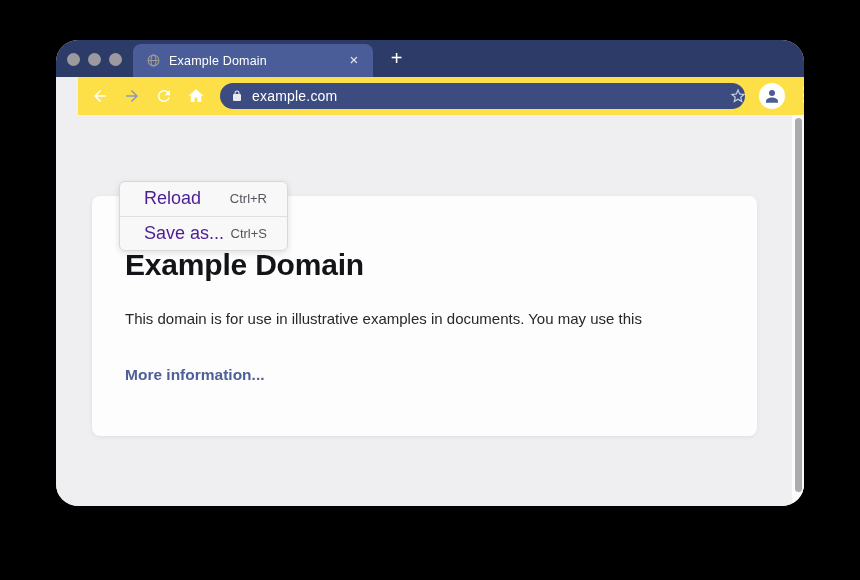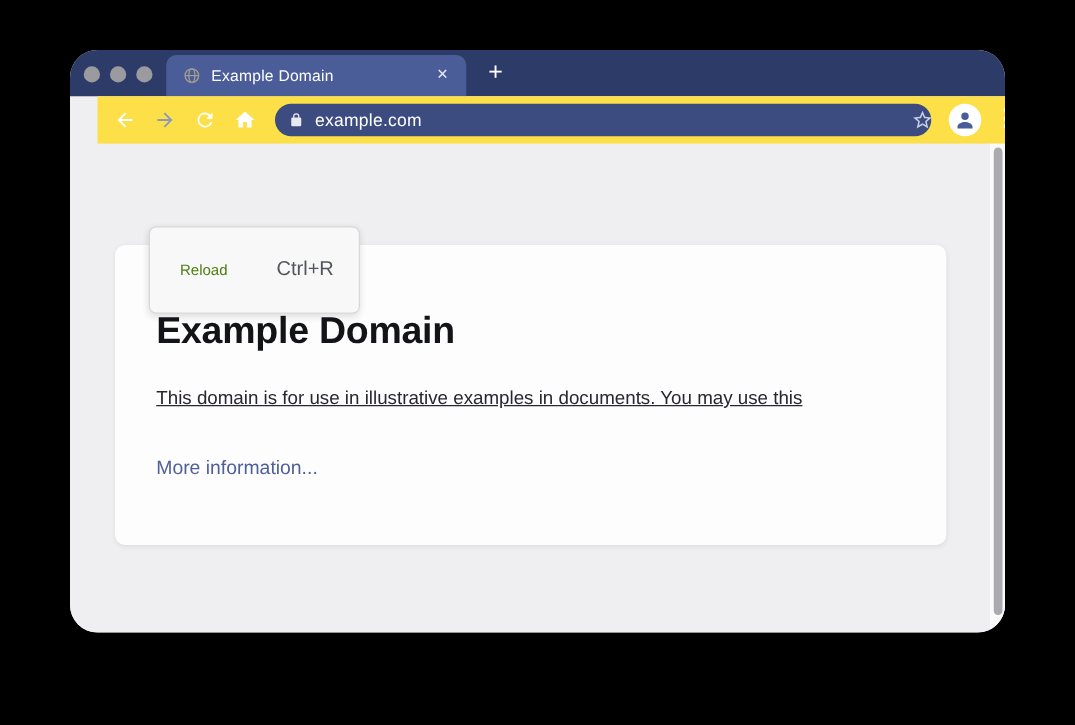--- a/index.html
+++ b/index.html
@@ -55,34 +55,34 @@
 
   .scroll-track { position:absolute; right:0; top:0; width:12px; height:391px; background:#FBFBFC; }
   .scroll-thumb { position:absolute; right:2.5px; top:3px; width:7px; height:374px;
                   background:#ABABAF; border-radius:4px; }
 
   .card { position:absolute; left:36px; top:81px; width:665px; height:240px;
           background:#FDFDFE; border-radius:8px; box-shadow:0 1px 4px rgba(0,0,0,.07); }
   .h1 { position:absolute; left:33px; top:51px; font-size:30px; line-height:36px;
         font-weight:700; color:#121418; letter-spacing:-.2px; }
   .para { position:absolute; left:33px; top:112px; font-size:15px; line-height:22px;
-          color:#26282D;text-decoration:underline; }
+          color:#26282D; }
   .para span { display:block; }
   .link { position:absolute; left:33px; top:170px; font-size:15.5px; color:#4F5F97;
-          text-decoration:none; cursor:pointer; }
+          text-decoration:none; cursor:pointer;font-weight:bold; }
 
   
   .ctx { position:absolute; left:63px; top:141px; width:169px; height:70px; z-index:10;
          background:#F8F8F9; border:1px solid #D8D8DA; border-radius:6px;
          box-shadow:0 2px 6px rgba(0,0,0,.12); display:flex; flex-direction:column; }
   .ctx-item { flex:1; display:flex; align-items:center; justify-content:space-between;
               padding:0 20px 0 24px; cursor:default; }
   .ctx-item + .ctx-item { border-top:1px solid #E0E0E2; }
-  .ctx-label { font-size:12px; color:#4d7c0f; }
-  .ctx-short { font-size:16px; color:#52555B; }
+  .ctx-label { font-size:18px; color:#4c1d95; }
+  .ctx-short { font-size:13px; color:#52555B; }
 </style>
 </head>
 <body>
 
 <div class="window">
 
   <div class="titlebar">
     <span class="traffic t-close"></span>
     <span class="traffic t-min"></span>
     <span class="traffic t-max"></span>
@@ -159,15 +159,19 @@
 
     <div class="scroll-track"></div>
     <div class="scroll-thumb"></div>
   </div>
 
   <div class="ctx">
     <div class="ctx-item">
       <span class="ctx-label">Reload</span>
       <span class="ctx-short">Ctrl+R</span>
     </div>
+    <div class="ctx-item">
+      <span class="ctx-label">Save as...</span>
+      <span class="ctx-short">Ctrl+S</span>
+    </div>
   </div>
 
 </div>
 
 </body></html>

